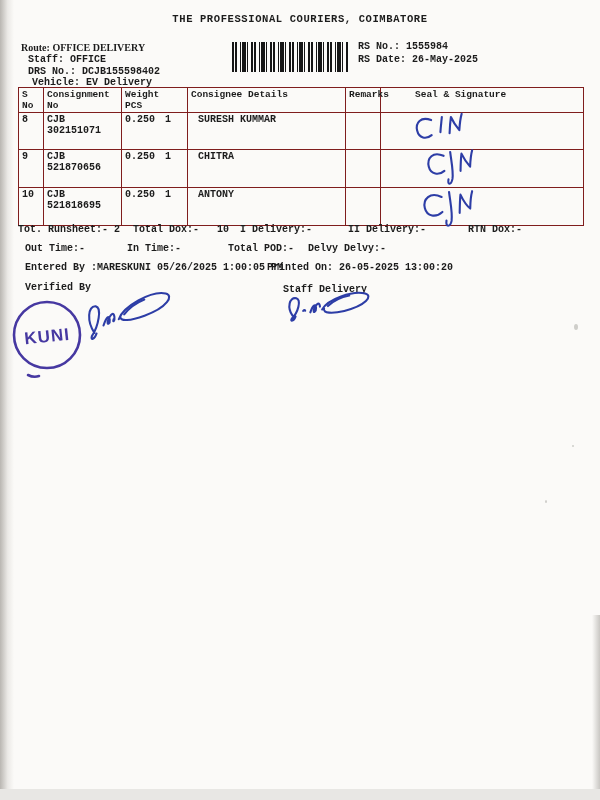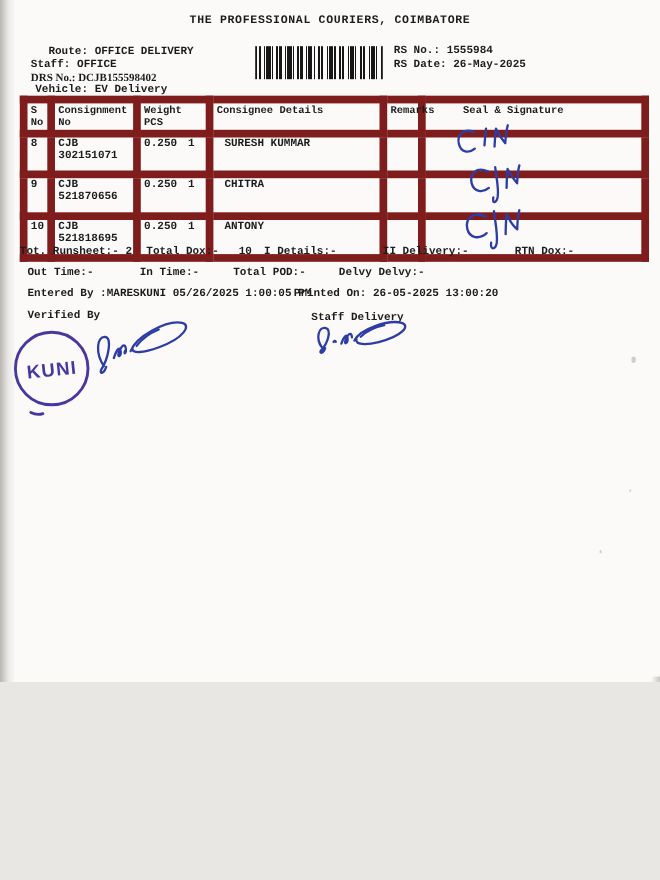--- a/index.html
+++ b/index.html
@@ -1,35 +1,35 @@
 <!DOCTYPE html>
 <html><head>
 <meta charset="utf-8">
 <style>
   html,body{margin:0;padding:0;background:#e8e7e4;}
-  #page{position:relative;width:600px;height:620px;background:#fbfaf8;overflow:hidden;
+  #page{position:relative;width:600px;height:789px;background:#fbfaf8;overflow:hidden;
         font-family:"Liberation Mono","DejaVu Sans Mono",monospace;color:#1c1c1c;}
   .abs{position:absolute;white-space:pre;}
   .t10{font-size:10px;line-height:12px;font-weight:bold;}
   .center{left:0;width:600px;text-align:center;}
   .title{font-size:10.5px;letter-spacing:.6px;font-weight:bold;}
   .subtitle{font-size:10.5px;letter-spacing:.1px;font-weight:bold;}
 
   
   .barcode{position:absolute;left:232px;top:42px;width:116px;height:30px;
     background:repeating-linear-gradient(90deg,
       #161616 0 2px,#fbfaf8 2px 3px,
       #161616 3px 5px,#fbfaf8 5px 8px,
       #161616 8px 9px,#fbfaf8 9px 10px,
       #161616 10px 14px,#fbfaf8 14px 15px,
       #161616 15px 16px,#fbfaf8 16px 19px);}
 
   
   table.run{position:absolute;left:18px;top:87px;width:565px;border-collapse:collapse;table-layout:fixed;}
-  table.run td{border:7px solid #7f1d1d;vertical-align:top;padding:1px 3px;overflow:visible;}
+  table.run td{border:1px solid #7f1d1d;vertical-align:top;padding:1px 3px;overflow:visible;}
   table.run .hd td{height:11px;font-size:9.5px;font-weight:bold;padding-top:1px;}
   table.run .row td{font-size:10px;font-weight:bold;}
   .c-sno{width:25px;}.c-con{width:78px;}.c-wp{width:66px;}.c-cons{width:158px;}.c-rem{width:35px;}.c-seal{width:203px;}
   .wspan{display:inline-block;width:40px;}
   .hw{display:inline-block;width:42px;}
   .consignee{padding-left:10px !important;}
   .sealhead{padding-left:34px !important;}
   .r8{height:37px;}.r9{height:38px;}.r10{height:38px;}
 
   
@@ -52,23 +52,23 @@
 <div id="page">
 
   <div class="edge-left"></div>
   <div class="edge-right"></div>
   <div class="speck" style="left:574px;top:324px;width:4px;height:6px;"></div>
   <div class="speck" style="left:545px;top:500px;width:2px;height:3px;"></div>
   <div class="speck" style="left:572px;top:445px;width:2px;height:2px;"></div>
 
   <div class="abs center title" style="top:13px;">THE PROFESSIONAL COURIERS, COIMBATORE</div>
 
-  <div class="abs t10" style="left:44px;top:42px;"><span>Route:</span> <span>OFFICE DELIVERY</span></div>
+  <div class="abs t10" style="left:21px;top:42px;font-family:Liberation Serif, serif;"><span>Route:</span> <span>OFFICE DELIVERY</span></div>
   <div class="abs t10" style="left:28px;top:54px;"><span>Staff:</span> <span>OFFICE</span></div>
-  <div class="abs t10" style="left:28px;top:66px;font-family:Liberation Serif, serif;"><span>DRS No.:</span> <span>DCJB155598402</span></div>
+  <div class="abs t10" style="left:28px;top:66px;"><span>DRS No.:</span> <span>DCJB155598402</span></div>
   <div class="abs t10" style="left:32px;top:77px;"><span>Vehicle:</span> <span>EV Delivery</span></div>
 
   <div class="barcode"></div>
 
   <div class="abs t10" style="left:358px;top:41px;"><span>RS No.:</span> <span>1555984</span></div>
   <div class="abs t10" style="left:358px;top:54px;"><span>RS Date:</span> <span>26-May-2025</span></div>
 
   <table class="run">
     <colgroup>
         <col class="c-sno">
@@ -125,27 +125,27 @@
     <path d="M36,26 C37,19 38,13 39,9 C41,15 44,20 46,23 C47,17 48,12 50,7"></path>
   </svg>
   <svg class="hand ink" style="left:420px;top:186px;transform:rotate(-7deg);" width="60" height="44" viewBox="0 0 60 44">
     <path d="M23,10 C12,3 4,10 5,19 C6,28 15,30 22,25"></path>
     <path d="M31,6 C31,17 32,27 30,35 C28,41 23,41 25,34"></path>
     <path d="M39,28 C40,21 41,14 42,10 C44,16 47,22 50,25 C51,18 52,13 54,8"></path>
   </svg>
 
   <div class="abs t10" style="left:18px;top:224px;"><span>Tot. Runsheet:-</span> <span>2</span></div>
   <div class="abs t10" style="left:133px;top:224px;"><span>Total Dox:-</span>   <span>10</span></div>
-  <div class="abs t10" style="left:240px;top:224px;"><span>I Details:-</span><span></span></div>
+  <div class="abs t10" style="left:240px;top:224px;"><span>I Delivery:-</span><span></span></div>
   <div class="abs t10" style="left:348px;top:224px;"><span>II Delivery:-</span><span></span></div>
   <div class="abs t10" style="left:468px;top:224px;"><span>RTN Dox:-</span><span></span></div>
 
   <div class="abs t10" style="left:25px;top:243px;font-family:Liberation Mono, monospace;">Out Time:-</div>
   <div class="abs t10" style="left:127px;top:243px;">In Time:-</div>
-  <div class="abs t10" style="left:212px;top:243px;">Total POD:-</div>
+  <div class="abs t10" style="left:228px;top:243px;">Total POD:-</div>
   <div class="abs t10" style="left:308px;top:243px;">Delvy Delvy:-</div>
 
   <div class="abs t10" style="left:25px;top:262px;"><span>Entered By :</span><span>MARESKUNI 05/26/2025 1:00:05 PM</span></div>
   <div class="abs t10" style="left:267px;top:262px;"><span>Printed On:</span> <span>26-05-2025 13:00:20</span></div>
 
   <div class="abs t10" style="left:25px;top:282px;">Verified By</div>
   <div class="abs t10" style="left:283px;top:284px;">Staff Delivery</div>
 
   <svg class="hand stamp" style="left:0px;top:295px;opacity:.92;" width="110" height="95" viewBox="0 0 110 95">
     <circle cx="47" cy="40" r="33"></circle>

